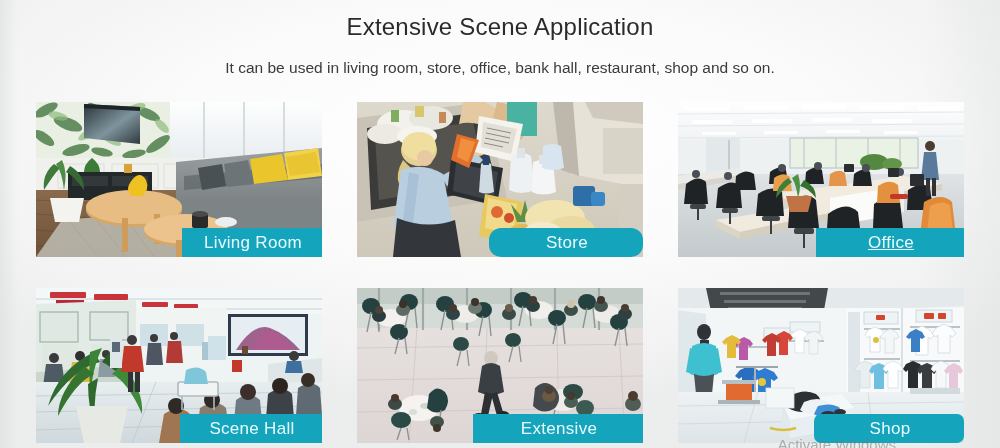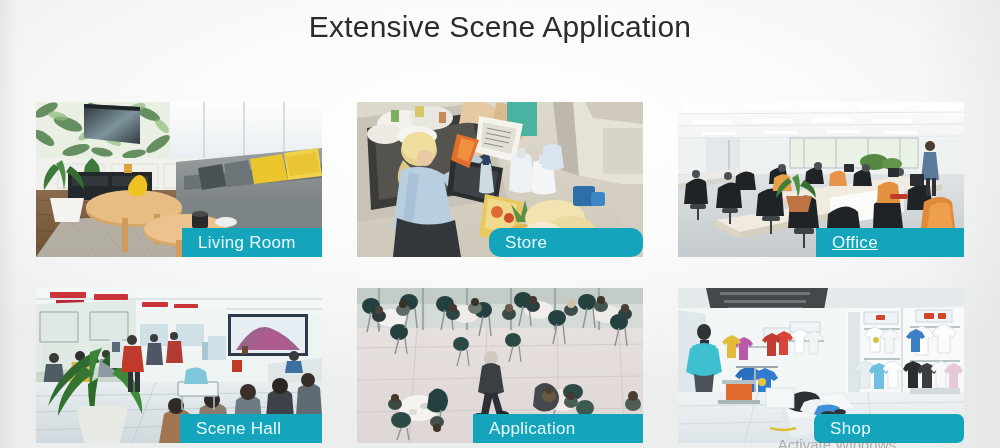--- a/index.html
+++ b/index.html
@@ -38,21 +38,21 @@
     pointer-events: none;
   }
 
   .header {
     position: relative;
     z-index: 2;
     text-align: center;
     padding-top: 8px;
   }
   .title {
-    font-size: 30px;
+    font-size: 24px;
     font-weight: 400;
     color: #2b2b2b;
     letter-spacing: 0.2px;
     line-height: 38px;
     margin: 0;
   }
   .subtitle {
     font-size: 15.5px;
     font-weight: 400;
     color: #3b3b3b;
@@ -91,20 +91,21 @@
     position: absolute;
     right: 0;
     bottom: 0;
     background: #14a5bd;
     color: #e9fbff;
     font-size: 17px;
     line-height: 29px;
     height: 29px;
     padding: 0 14px 0 16px;
     min-width: 100px;
+    text-align: center;
     letter-spacing: 0.3px;
     white-space: nowrap;
     z-index: 3;
   }
   .card:nth-child(1) .caption { min-width: 110px; }
   .card:nth-child(2) .caption { min-width: 124px; border-radius: 12px; }
   .card:nth-child(3) .caption { min-width: 118px; text-decoration: underline; }
   .card:nth-child(4) .caption { min-width: 112px; }
   .card:nth-child(5) .caption { min-width: 140px; }
   .card:nth-child(6) .caption { min-width: 120px; border-radius: 7px; }
@@ -123,20 +124,21 @@
     pointer-events: none;
   }
 </style>
 </head>
 <body>
 
 <div id="page">
 
   <div class="header">
     <h1 class="title">Extensive Scene Application</h1>
+    <p class="subtitle">It can be used in living room, store, office, bank hall, restaurant, shop and so on.</p>
   </div>
 
   <div class="grid">
 
     <div class="card">
       <div class="photo">
         <svg viewBox="0 0 286 155" preserveAspectRatio="none" xmlns="http://www.w3.org/2000/svg">
           <defs>
             <linearGradient id="lrWall" x1="0" y1="0" x2="0" y2="1">
               <stop offset="0%" stop-color="#f2f4ef"></stop>
@@ -762,21 +764,21 @@
             <line x1="156" y1="58" x2="152" y2="74"></line>
               <line x1="162" y1="58" x2="164" y2="74"></line>
           </g>
 
           <g>
             <ellipse cx="276" cy="116" rx="8" ry="7" fill="#4f5d55"></ellipse>
             <circle cx="276" cy="108" r="5" fill="#4a3c30"></circle>
           </g>
         </svg>
       </div>
-      <div class="caption">Application</div>
+      <div class="caption">Extensive</div>
     </div>
 
     <div class="card">
       <div class="photo">
         <svg viewBox="0 0 286 155" preserveAspectRatio="none" xmlns="http://www.w3.org/2000/svg">
           <defs>
             <linearGradient id="shFloor" x1="0" y1="0" x2="0" y2="1">
               <stop offset="0%" stop-color="#eef2f4"></stop>
                 <stop offset="100%" stop-color="#dde4e8"></stop>
             </linearGradient>

